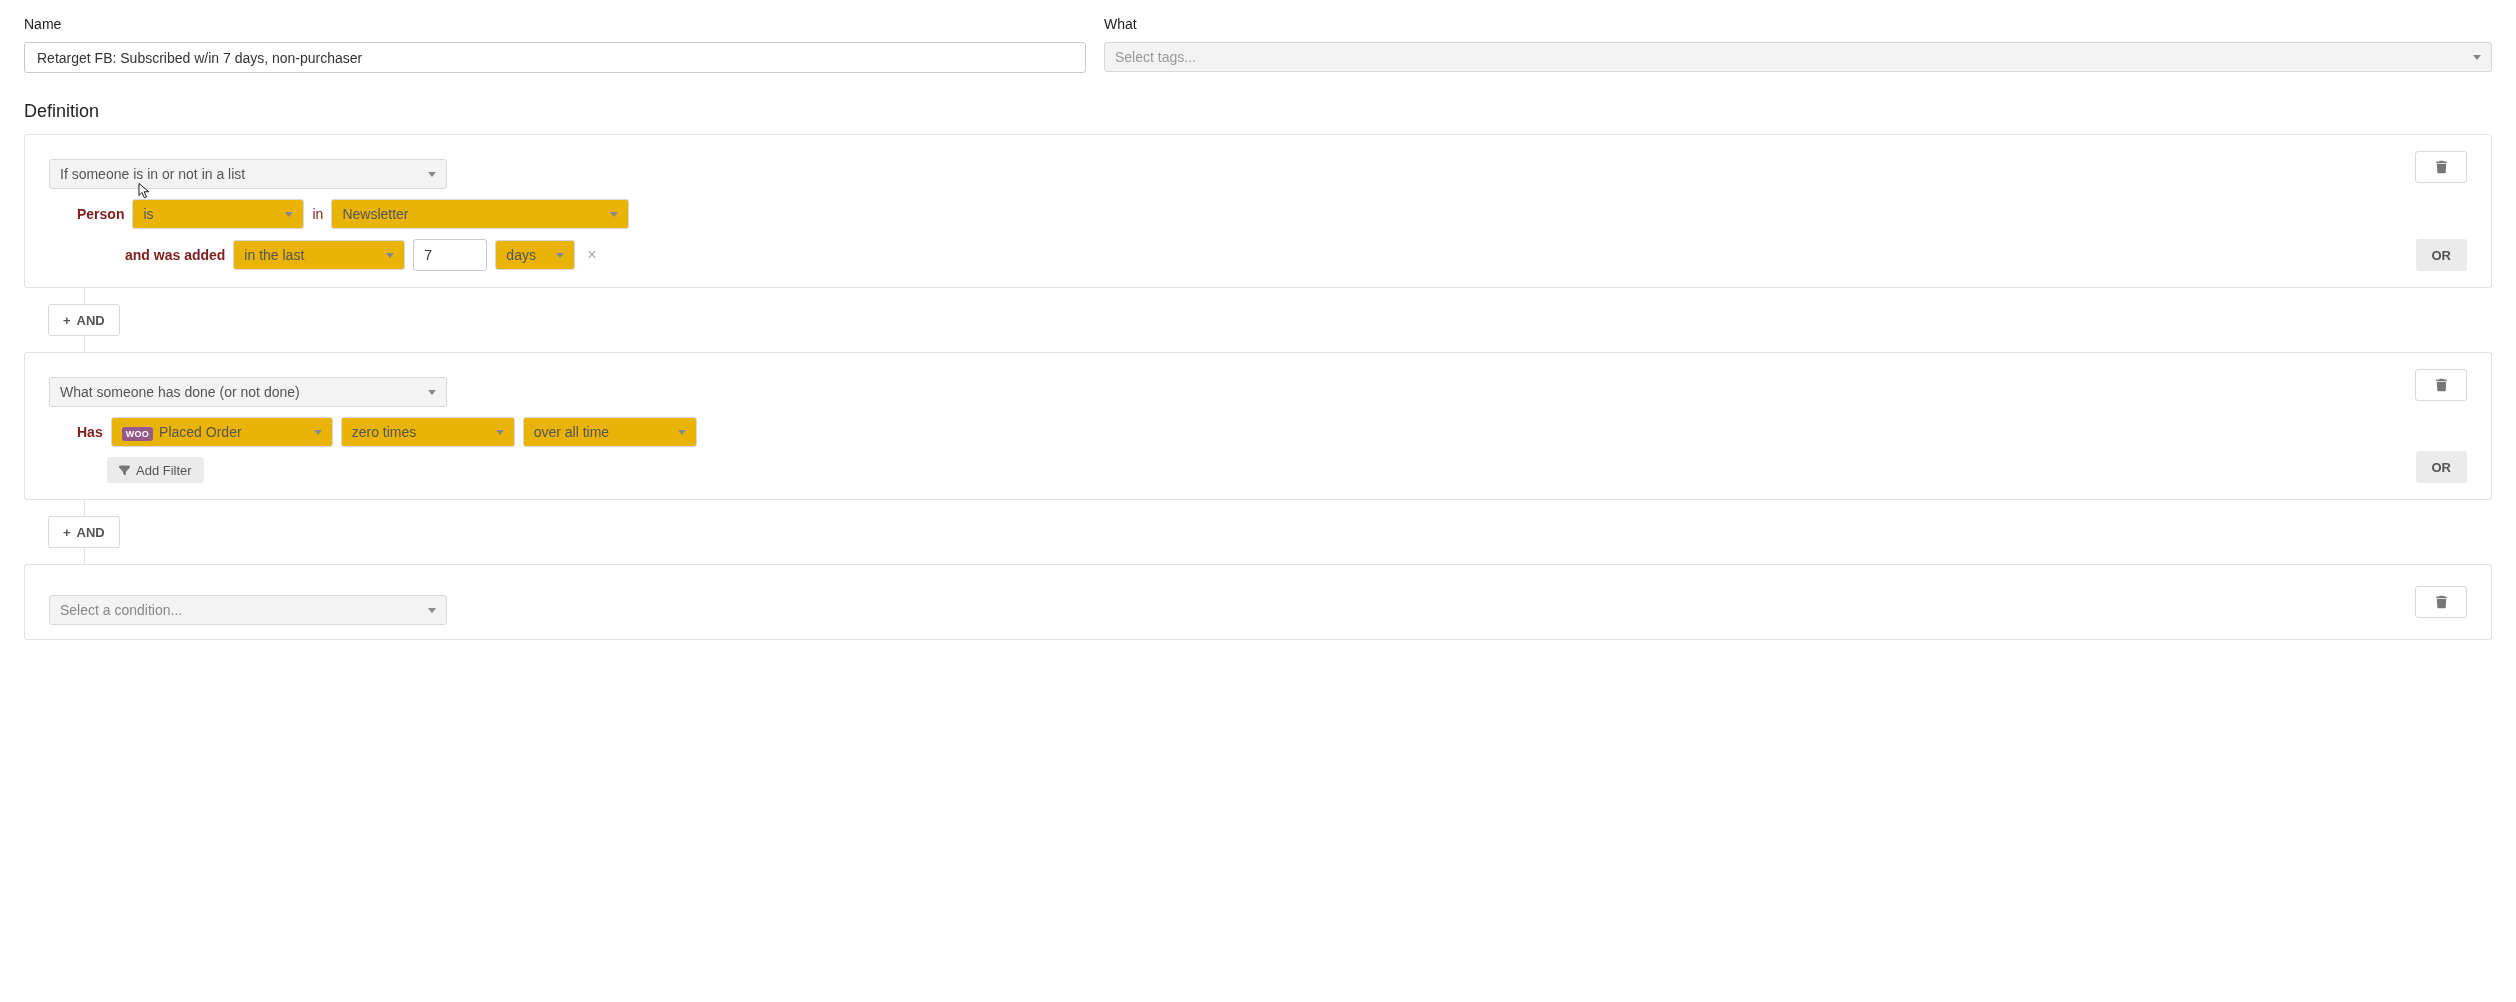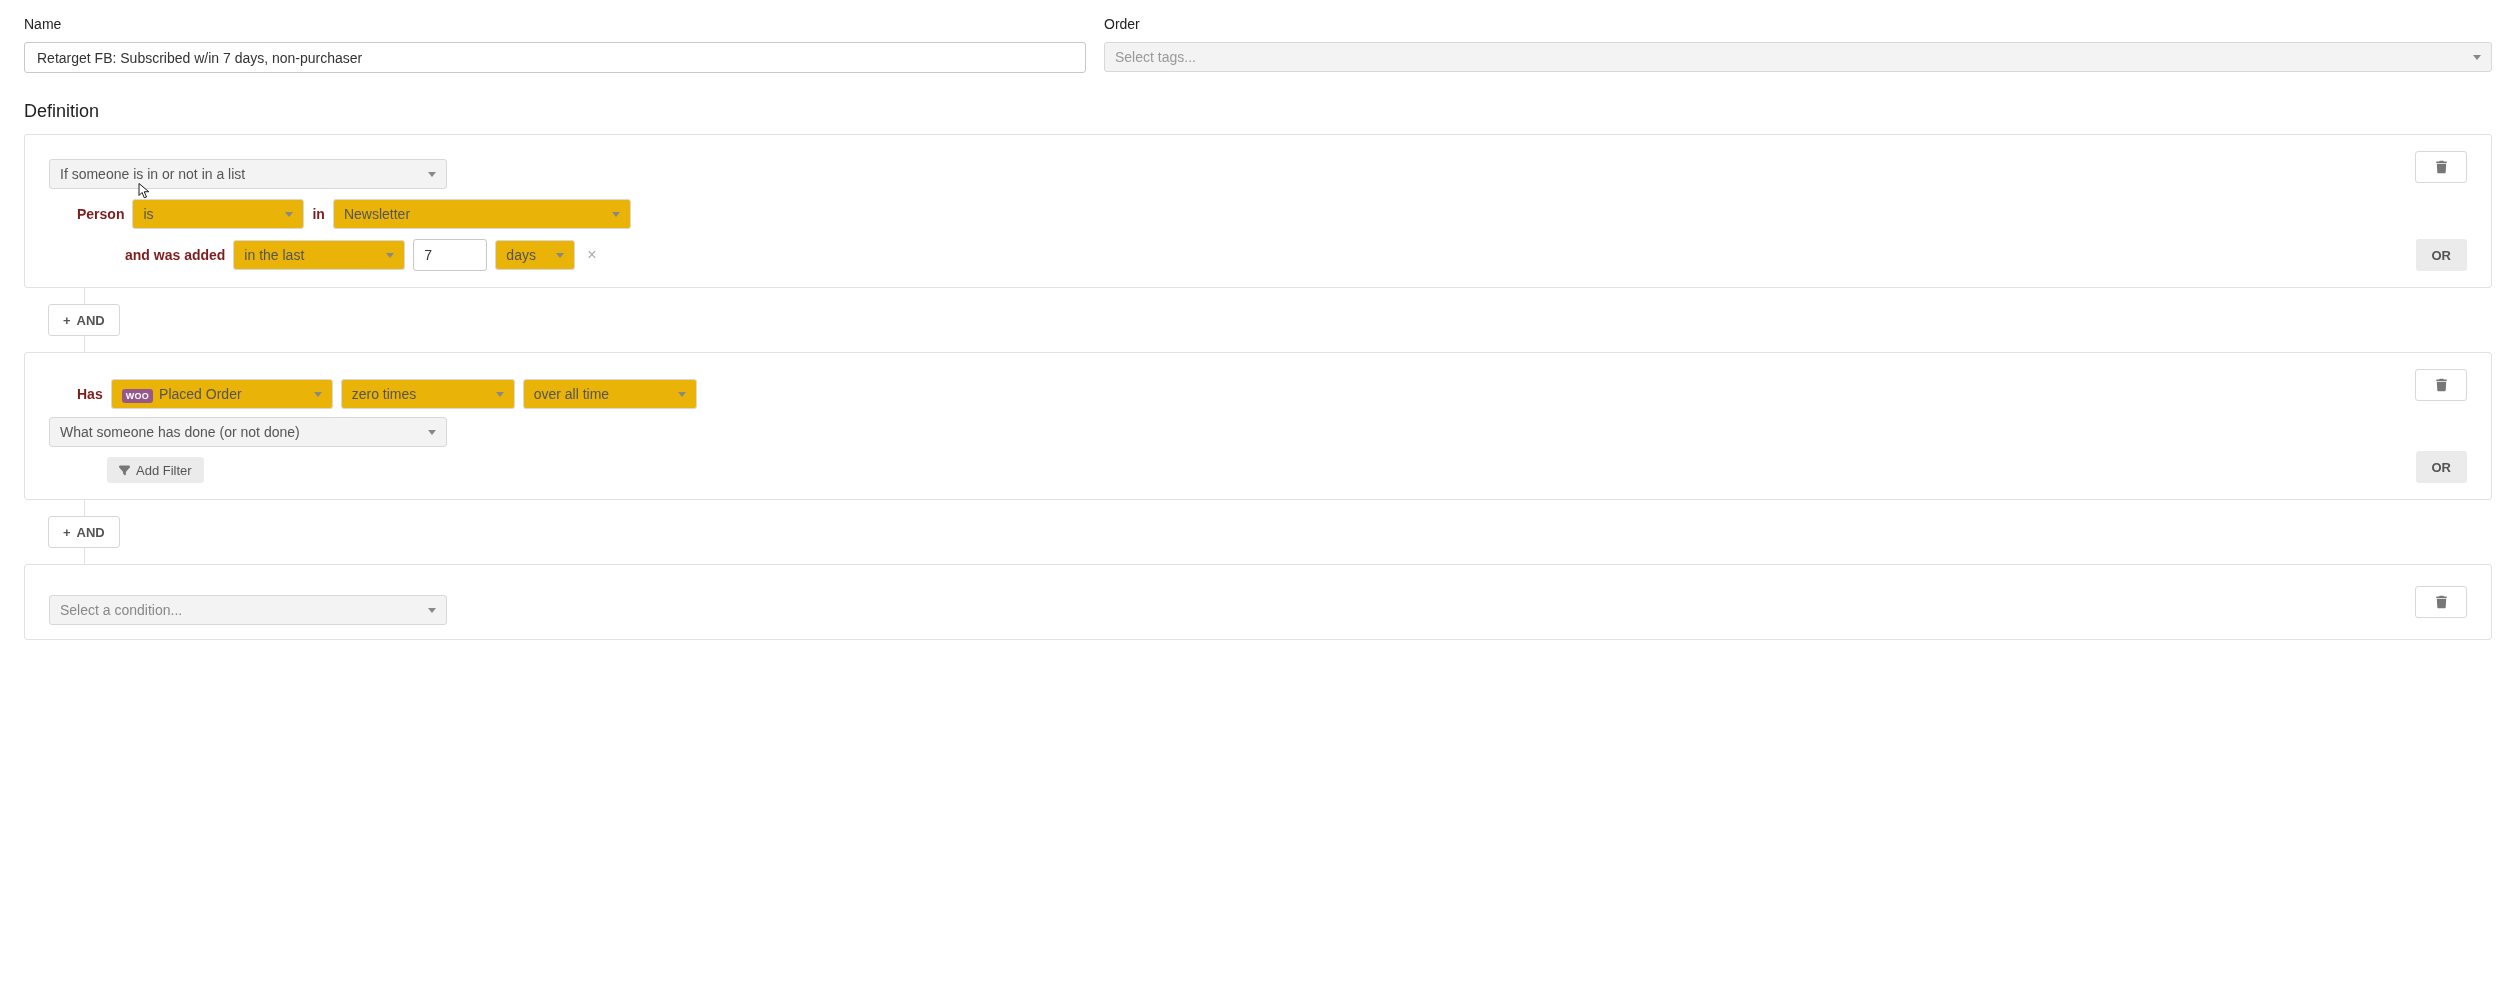--- a/index.html
+++ b/index.html
@@ -81,21 +81,21 @@
     background: #ebebeb;
     color: #555;
     font-weight: 600;
     font-size: 13px;
     cursor: pointer;
     display:flex; align-items:center;
   }
   .row { display:flex; align-items:center; flex-wrap:wrap; gap: 8px 8px; margin-top: 8px; }
   .row:first-child { margin-top: 0; }
   .inline-label { font-size:14px; color:#7f1d1d; font-weight:600; }
-  .inline-label.light { font-weight:700; }
+  .inline-label.light { font-weight:400; }
   .num-input {
     width: 74px; height:32px;
     border:1px solid #c8c8c8; border-radius:3px;
     padding:0 10px; font-size:14px; color:#333; background:#fff;
   }
   .clear-x { color:#aaa; font-size:16px; cursor:pointer; padding:0 4px; }
   .connector-wrap { position:relative; height:64px; }
   .connector-line {
     position:absolute; left:60px; top:0; bottom:0; width:1px; background:#e2e2e2;
   }
@@ -132,21 +132,21 @@
 </style>
 </head>
 <body>
 
 <div class="top-row">
   <div class="name-col">
     <label class="field-label">Name</label>
     <input class="text-input" type="text" value="Retarget FB: Subscribed w/in 7 days, non-purchaser" style="">
   </div>
   <div class="tags-col">
-    <label class="field-label">Order</label>
+    <label class="field-label">What</label>
     <div class="select" style="width:100%;gap:38px;">
       <span class="label" style="color:#999;">Select tags...</span>
       <span class="caret"></span>
     </div>
   </div>
 </div>
 
 <div class="section-label">Definition</div>
 
 <div class="rule-card" style="padding-bottom:16px;">
@@ -205,42 +205,42 @@
     <span>AND</span>
   </button>
 </div>
 
 <div class="rule-card" style="padding-bottom:16px;">
   <button class="delete-btn">
     <svg viewBox="0 0 448 512">
         <path d="M135 17c6-10 17-17 29-17h120c12 0 23 7 29 17l9 15h94c18 0 32 14 32 32s-14 32-32 32H32C14 96 0 82 0 64s14-32 32-32h94l9-15zM32 128h384l-21 339c-2 25-23 45-48 45H101c-25 0-46-20-48-45L32 128z"></path>
       </svg>
   </button>
+
+  <div class="row">
+    <div class="select" style="width:398px;">
+      <span class="label">What someone has done (or not done)</span>
+      <span class="caret"></span>
+    </div>
+  </div>
 
   <div class="row indent-1" style="margin-top:10px;">
     <span class="inline-label">Has</span>
     <div class="select white" style="width:222px;">
       <span class="label">
         <span class="woo-badge">WOO</span><span>Placed Order</span>
       </span>
       <span class="caret"></span>
     </div>
     <div class="select white" style="width:174px;">
       <span class="label">zero times</span>
       <span class="caret"></span>
     </div>
     <div class="select white" style="width:174px;">
       <span class="label">over all time</span>
-      <span class="caret"></span>
-    </div>
-  </div>
-
-  <div class="row">
-    <div class="select" style="width:398px;">
-      <span class="label">What someone has done (or not done)</span>
       <span class="caret"></span>
     </div>
   </div>
 
   <div class="row indent-filter" style="margin-top:10px;">
     <button class="add-filter-btn">
       <svg class="filter-icon" viewBox="0 0 512 512">
           <path d="M3 55C13 35 34 22 57 22h398c23 0 44 13 54 33 10 21 7 45-8 63L320 320v124c0 13-7 25-18 31-11 6-25 5-35-3l-64-48c-8-6-13-16-13-26v-78L11 118C-4 100-7 76 3 55z"></path>
         </svg>
       <span>Add Filter</span>

